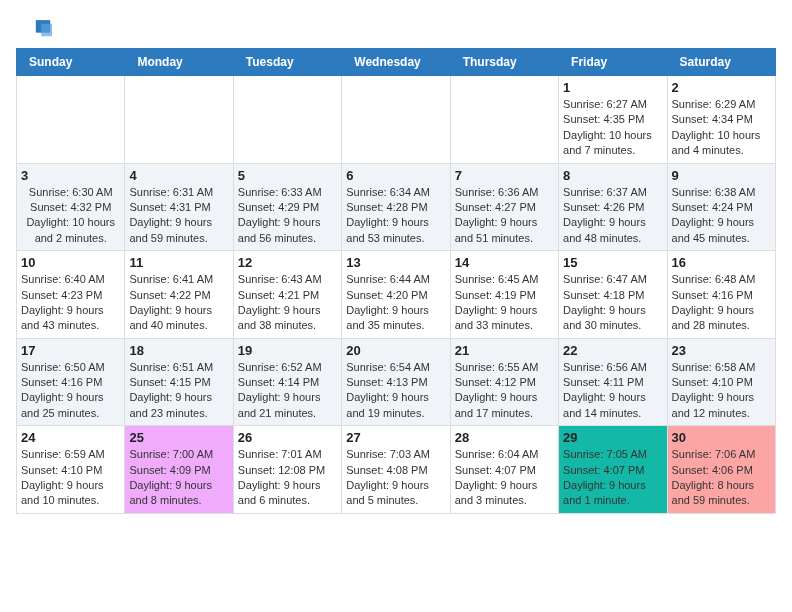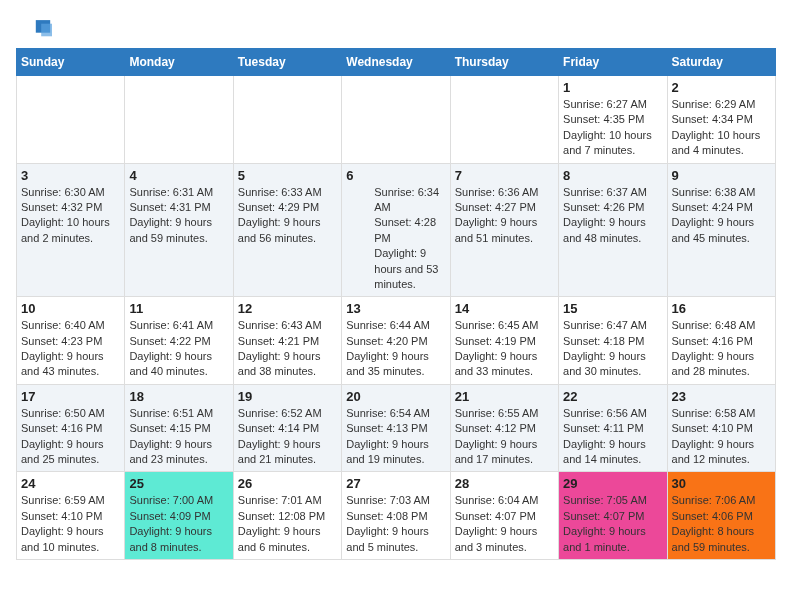--- a/index.html
+++ b/index.html
@@ -43,21 +43,21 @@
       color: #555;
     }
     .calendar {
       width: 100%;
       border-collapse: collapse;
       font-size: 11px;
     }
     .calendar thead th {
       background: #2e7abf;
       color: #fff;
-      padding: 6px 4px;
+      padding: 6px 12px;
       text-align: left;
       font-size: 12px;
       font-weight: bold;
       border: 1px solid #2e7abf;
     }
     .calendar tbody td {
       border: 1px solid #ddd;
       vertical-align: top;
       padding: 4px;
       width: 107px;
@@ -135,39 +135,39 @@
         <td style="background: rgb(255, 255, 255);">
           <span class="day-num">2</span>
           <div class="day-info" style="white-space: pre-line;">Sunrise: 6:29 AM
 Sunset: 4:34 PM
 Daylight: 10 hours and 4 minutes.</div>
         </td>
       </tr>
       <tr>
         <td style="background: rgb(240, 244, 248);">
           <span class="day-num">3</span>
-          <div class="day-info" style="white-space: pre-line;">Sunrise: 6:30 AM
+          <div class="day-info" style="white-space: pre-line; text-align: center;">Sunrise: 6:30 AM
 Sunset: 4:32 PM
 Daylight: 10 hours and 2 minutes.</div>
         </td>
         <td style="background: rgb(240, 244, 248);">
           <span class="day-num">4</span>
           <div class="day-info" style="white-space: pre-line;">Sunrise: 6:31 AM
 Sunset: 4:31 PM
 Daylight: 9 hours and 59 minutes.</div>
         </td>
         <td style="background: rgb(240, 244, 248);">
           <span class="day-num">5</span>
           <div class="day-info" style="white-space: pre-line;">Sunrise: 6:33 AM
 Sunset: 4:29 PM
 Daylight: 9 hours and 56 minutes.</div>
         </td>
         <td style="background: rgb(240, 244, 248);">
           <span class="day-num">6</span>
-          <div class="day-info" style="white-space: pre-line; margin-left: 28px;">Sunrise: 6:34 AM
+          <div class="day-info" style="white-space: pre-line;">Sunrise: 6:34 AM
 Sunset: 4:28 PM
 Daylight: 9 hours and 53 minutes.</div>
         </td>
         <td style="background: rgb(240, 244, 248);">
           <span class="day-num">7</span>
           <div class="day-info" style="white-space: pre-line;">Sunrise: 6:36 AM
 Sunset: 4:27 PM
 Daylight: 9 hours and 51 minutes.</div>
         </td>
         <td style="background: rgb(240, 244, 248);">
@@ -271,21 +271,21 @@
 Daylight: 9 hours and 12 minutes.</div>
         </td>
       </tr>
       <tr>
         <td style="background: rgb(255, 255, 255);">
           <span class="day-num">24</span>
           <div class="day-info" style="white-space: pre-line;">Sunrise: 6:59 AM
 Sunset: 4:10 PM
 Daylight: 9 hours and 10 minutes.</div>
         </td>
-        <td style="background: #5eead4;">
+        <td style="background: #f0abfc;">
           <span class="day-num">25</span>
           <div class="day-info" style="white-space: pre-line;">Sunrise: 7:00 AM
 Sunset: 4:09 PM
 Daylight: 9 hours and 8 minutes.</div>
         </td>
         <td style="background: rgb(255, 255, 255);">
           <span class="day-num">26</span>
           <div class="day-info" style="white-space: pre-line;">Sunrise: 7:01 AM
 Sunset: 12:08 PM
 Daylight: 9 hours and 6 minutes.</div>
@@ -295,27 +295,27 @@
           <div class="day-info" style="white-space: pre-line;">Sunrise: 7:03 AM
 Sunset: 4:08 PM
 Daylight: 9 hours and 5 minutes.</div>
         </td>
         <td style="background: rgb(255, 255, 255);">
           <span class="day-num">28</span>
           <div class="day-info" style="white-space: pre-line;">Sunrise: 6:04 AM
 Sunset: 4:07 PM
 Daylight: 9 hours and 3 minutes.</div>
         </td>
-        <td style="background: #ec4899;">
+        <td style="background: #14b8a6;">
           <span class="day-num">29</span>
           <div class="day-info" style="white-space: pre-line;">Sunrise: 7:05 AM
 Sunset: 4:07 PM
 Daylight: 9 hours and 1 minute.</div>
         </td>
-        <td style="background: #f97316;">
+        <td style="background: #fca5a5;">
           <span class="day-num">30</span>
           <div class="day-info" style="white-space: pre-line;">Sunrise: 7:06 AM
 Sunset: 4:06 PM
 Daylight: 8 hours and 59 minutes.</div>
         </td>
       </tr>
     </tbody>
 </table>
 
 </body></html>

